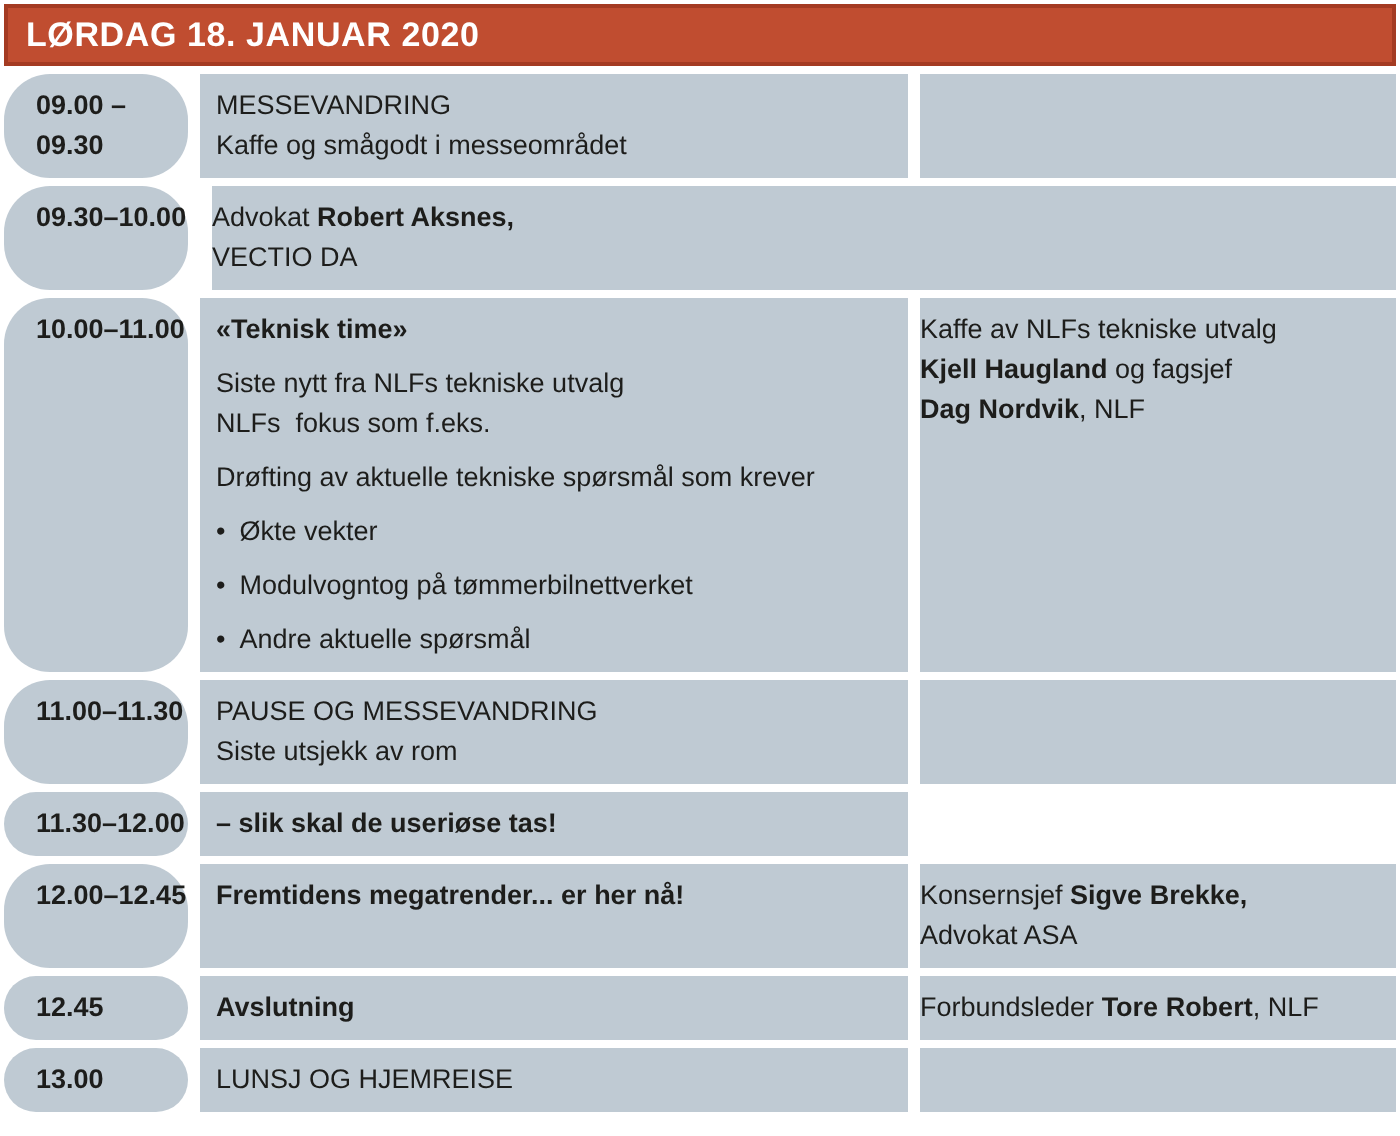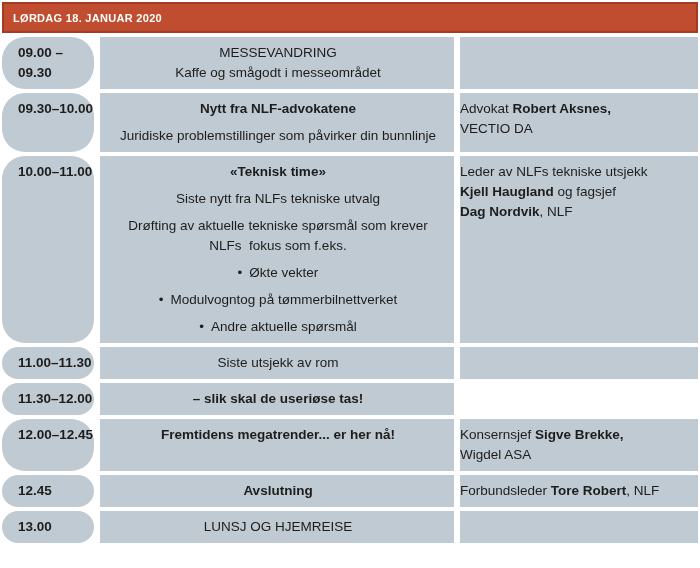--- a/index.html
+++ b/index.html
@@ -22,39 +22,39 @@
     background:var(--header-bg);
     border:2px solid var(--header-border);
     height:27px;
     display:flex;
     align-items:center;
     box-sizing:content-box;
   }
   .day-title{
     color:var(--header-text);
     font-weight:bold;
-    font-size:11px;
+    font-size:17px;
     letter-spacing:.3px;
     padding-left:9px;
     white-space:nowrap;
     text-align:center;
   }
   .table{display:flex;flex-direction:column;gap:4px;margin-top:4px;}
   .row{display:flex;background:var(--gap);}
   .cell{
     background:var(--row-bg);
     font-size:13.5px;
     line-height:20px;
     padding-top:6px;
     padding-bottom:6px;
     box-sizing:border-box;
   }
   .time{width:92px;padding-left:16px;font-weight:bold;flex:none;border-radius:23px;}
   .sep{width:6px;background:var(--gap);flex:none;}
-  .content{width:354px;padding-left:8px;padding-right:6px;flex:none;text-align:center;}
+  .content{width:354px;padding-left:8px;padding-right:6px;flex:none;}
   .speaker{flex:1;padding-right:4px;}
   .line{white-space:pre-wrap;}
   .line.para{margin-top:7px;}
   .bold{font-weight:bold;}
   .bullet{display:inline-block;margin-right:7px;}
 </style>
 </head>
 <body>
 
 <div class="page">
@@ -68,53 +68,50 @@
         <div class="cell content">
           <div class="line"><span>MESSEVANDRING</span></div>
           <div class="line"><span>Kaffe og smågodt i messeområdet</span></div>
         </div>
         <div class="sep"></div>
         <div class="cell speaker"></div>
       </div>
       <div class="row">
         <div class="cell time">09.30–10.00</div>
         <div class="sep"></div>
-        <div class="cell content">
-          <div class="line bold"><span>Nytt fra NLF-advokatene</span></div>
-          <div class="line para"><span>Juridiske problemstillinger som påvirker din bunnlinje</span></div>
-        </div>
         <div class="sep"></div>
         <div class="cell speaker">
           <div class="line"><span>Advokat </span><span class="bold">Robert Aksnes,</span></div>
           <div class="line"><span>VECTIO DA</span></div>
         </div>
       </div>
       <div class="row">
         <div class="cell time">10.00–11.00</div>
         <div class="sep"></div>
         <div class="cell content">
           <div class="line bold"><span>«Teknisk time»</span></div>
           <div class="line para"><span>Siste nytt fra NLFs tekniske utvalg</span></div>
+          <div class="line"><span>NLFs  fokus som f.eks.</span></div>
           <div class="line para"><span>Drøfting av aktuelle tekniske spørsmål som krever</span></div>
-          <div class="line"><span>NLFs  fokus som f.eks.</span></div>
           <div class="line para"><span class="bullet">•</span><span>Økte vekter</span></div>
           <div class="line para"><span class="bullet">•</span><span>Modulvogntog på tømmerbilnettverket</span></div>
           <div class="line para"><span class="bullet">•</span><span>Andre aktuelle spørsmål</span></div>
         </div>
         <div class="sep"></div>
         <div class="cell speaker">
-          <div class="line"><span>Leder av NLFs tekniske utsjekk</span></div>
+          <div class="line"><span>Kaffe av NLFs tekniske utvalg</span></div>
           <div class="line"><span class="bold">Kjell Haugland</span><span> og fagsjef</span></div>
           <div class="line"><span class="bold">Dag Nordvik</span><span>, NLF</span></div>
         </div>
       </div>
       <div class="row">
         <div class="cell time">11.00–11.30</div>
         <div class="sep"></div>
         <div class="cell content">
+          <div class="line"><span>PAUSE OG MESSEVANDRING</span></div>
           <div class="line"><span>Siste utsjekk av rom</span></div>
         </div>
         <div class="sep"></div>
         <div class="cell speaker"></div>
       </div>
       <div class="row">
         <div class="cell time">11.30–12.00</div>
         <div class="sep"></div>
         <div class="cell content">
           <div class="line bold"><span>– slik skal de useriøse tas!</span></div>
@@ -123,21 +120,21 @@
       </div>
       <div class="row">
         <div class="cell time">12.00–12.45</div>
         <div class="sep"></div>
         <div class="cell content">
           <div class="line bold"><span>Fremtidens megatrender... er her nå!</span></div>
         </div>
         <div class="sep"></div>
         <div class="cell speaker">
           <div class="line"><span>Konsernsjef </span><span class="bold">Sigve Brekke,</span></div>
-          <div class="line"><span>Wigdel ASA</span></div>
+          <div class="line"><span>Advokat ASA</span></div>
         </div>
       </div>
       <div class="row">
         <div class="cell time">12.45</div>
         <div class="sep"></div>
         <div class="cell content">
           <div class="line bold"><span>Avslutning</span></div>
         </div>
         <div class="sep"></div>
         <div class="cell speaker">

